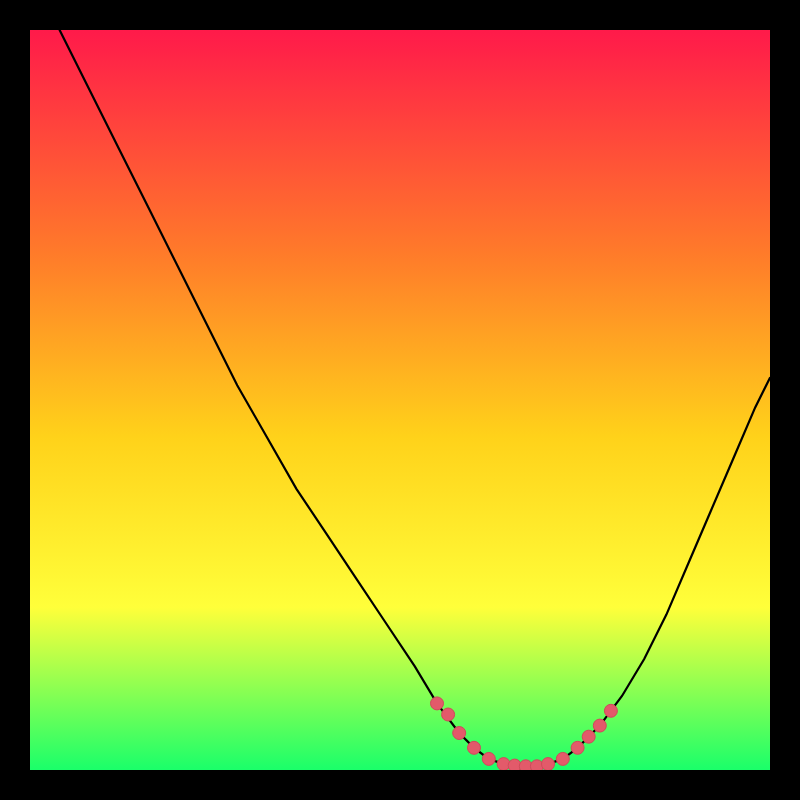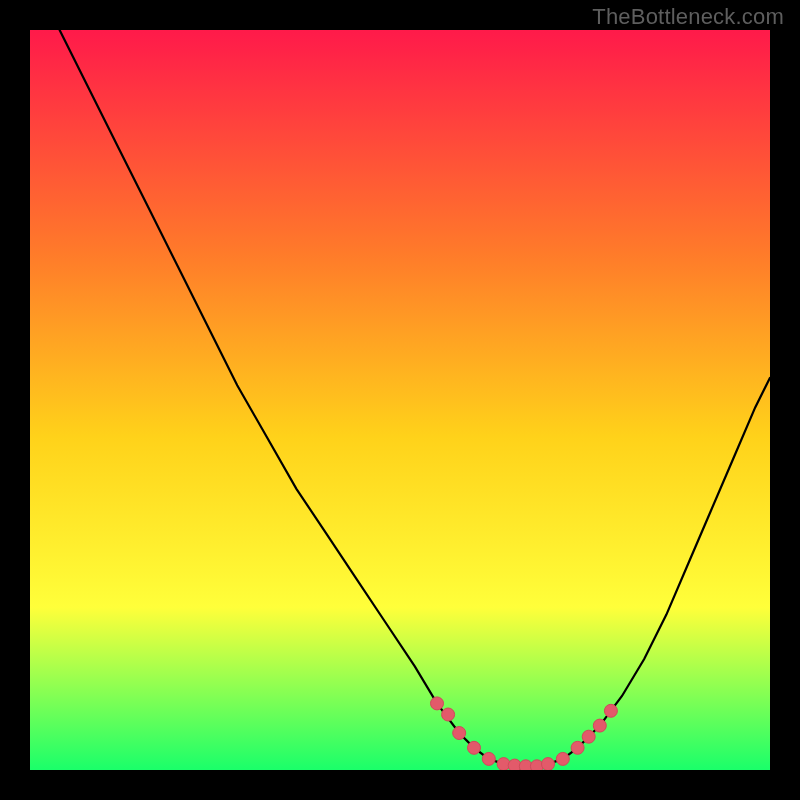--- a/index.html
+++ b/index.html
@@ -26,21 +26,20 @@
     top: 30px;
     width: 740px;
     height: 740px;
   }
   svg { display: block; }
 </style>
 </head>
 <body>
 
 <div class="frame">
-  <div class="watermark">TheBottleneck.com</div>
   <div class="plot-wrap">
     <svg id="chart-svg" width="740" height="740" viewBox="0 0 740 740">
       <defs>
         <linearGradient id="bg-grad" x1="0" y1="0" x2="0" y2="1">
           <stop id="g0" offset="0%" stop-color="#ff1a4a"></stop>
           <stop id="g1" offset="30%" stop-color="#ff7a2a"></stop>
           <stop id="g2" offset="55%" stop-color="#ffd21a"></stop>
           <stop id="g3" offset="78%" stop-color="#ffff3a"></stop>
           <stop id="g4" offset="100%" stop-color="#1aff6a"></stop>
         </linearGradient>

